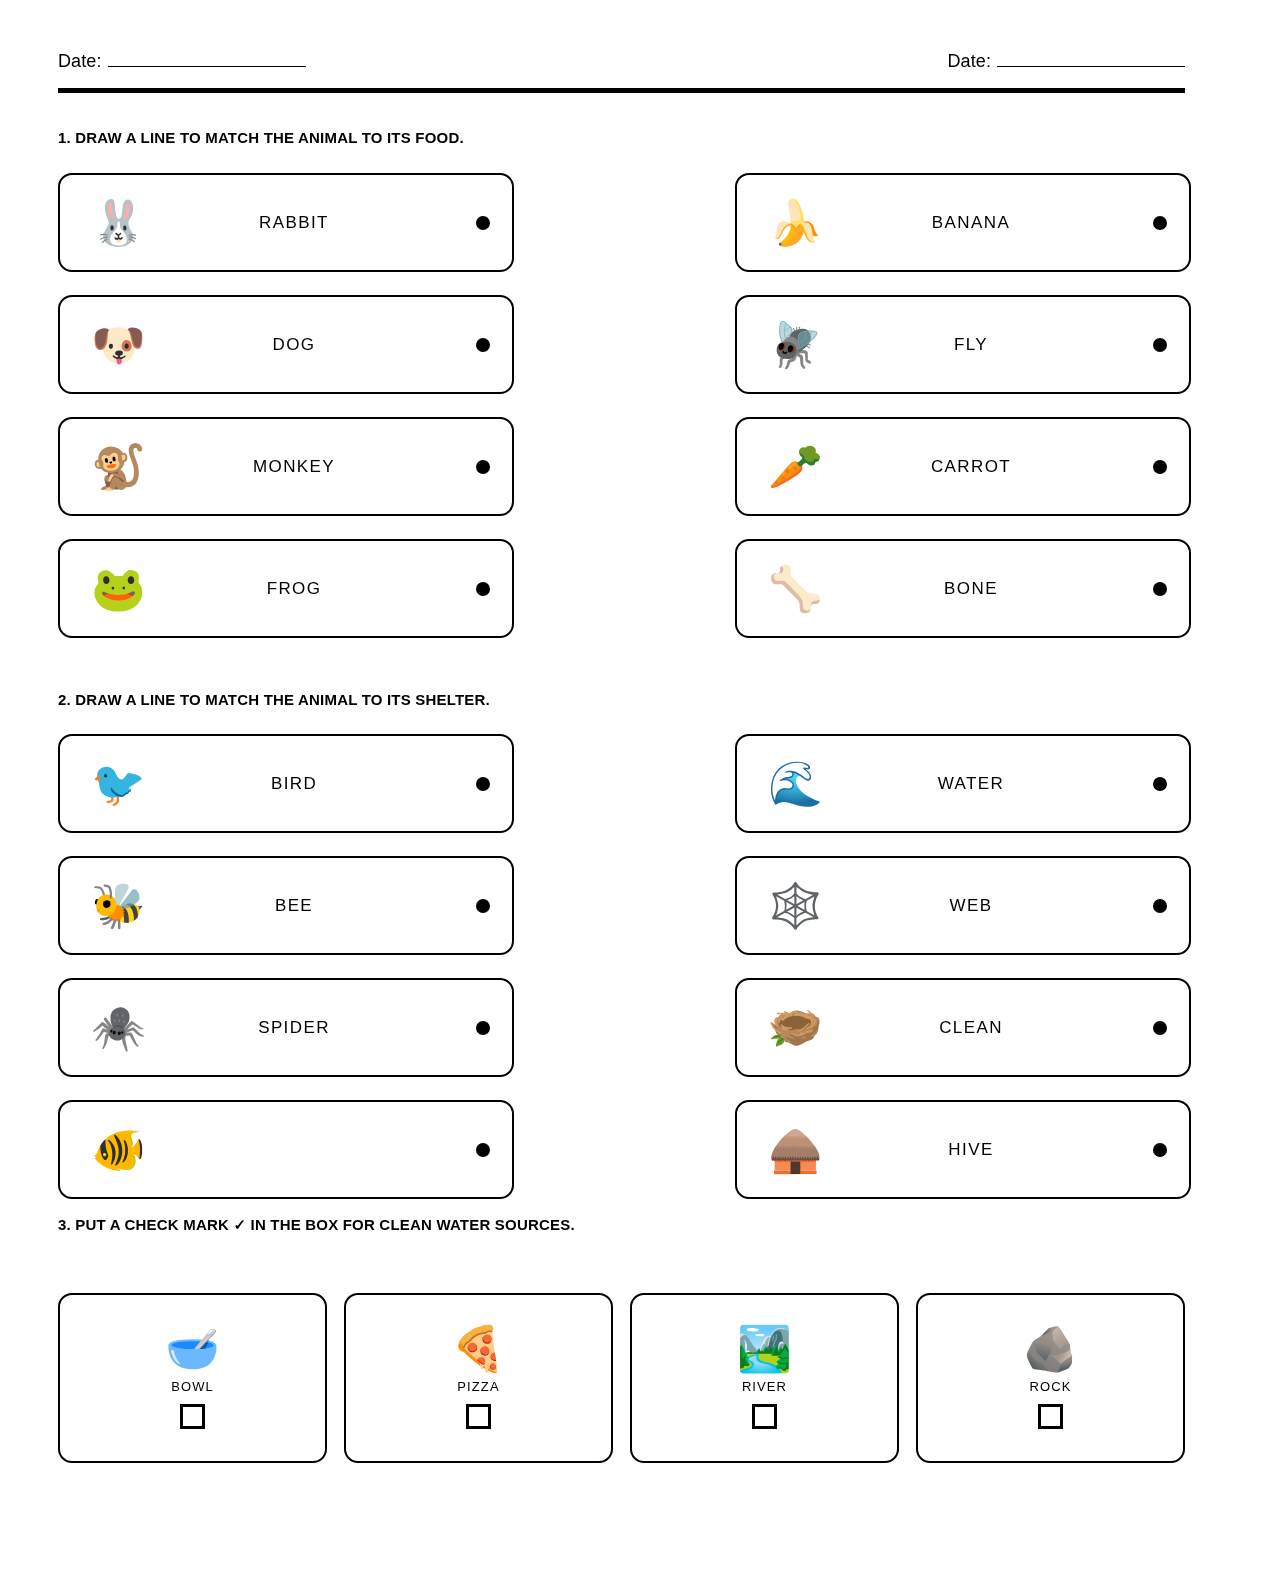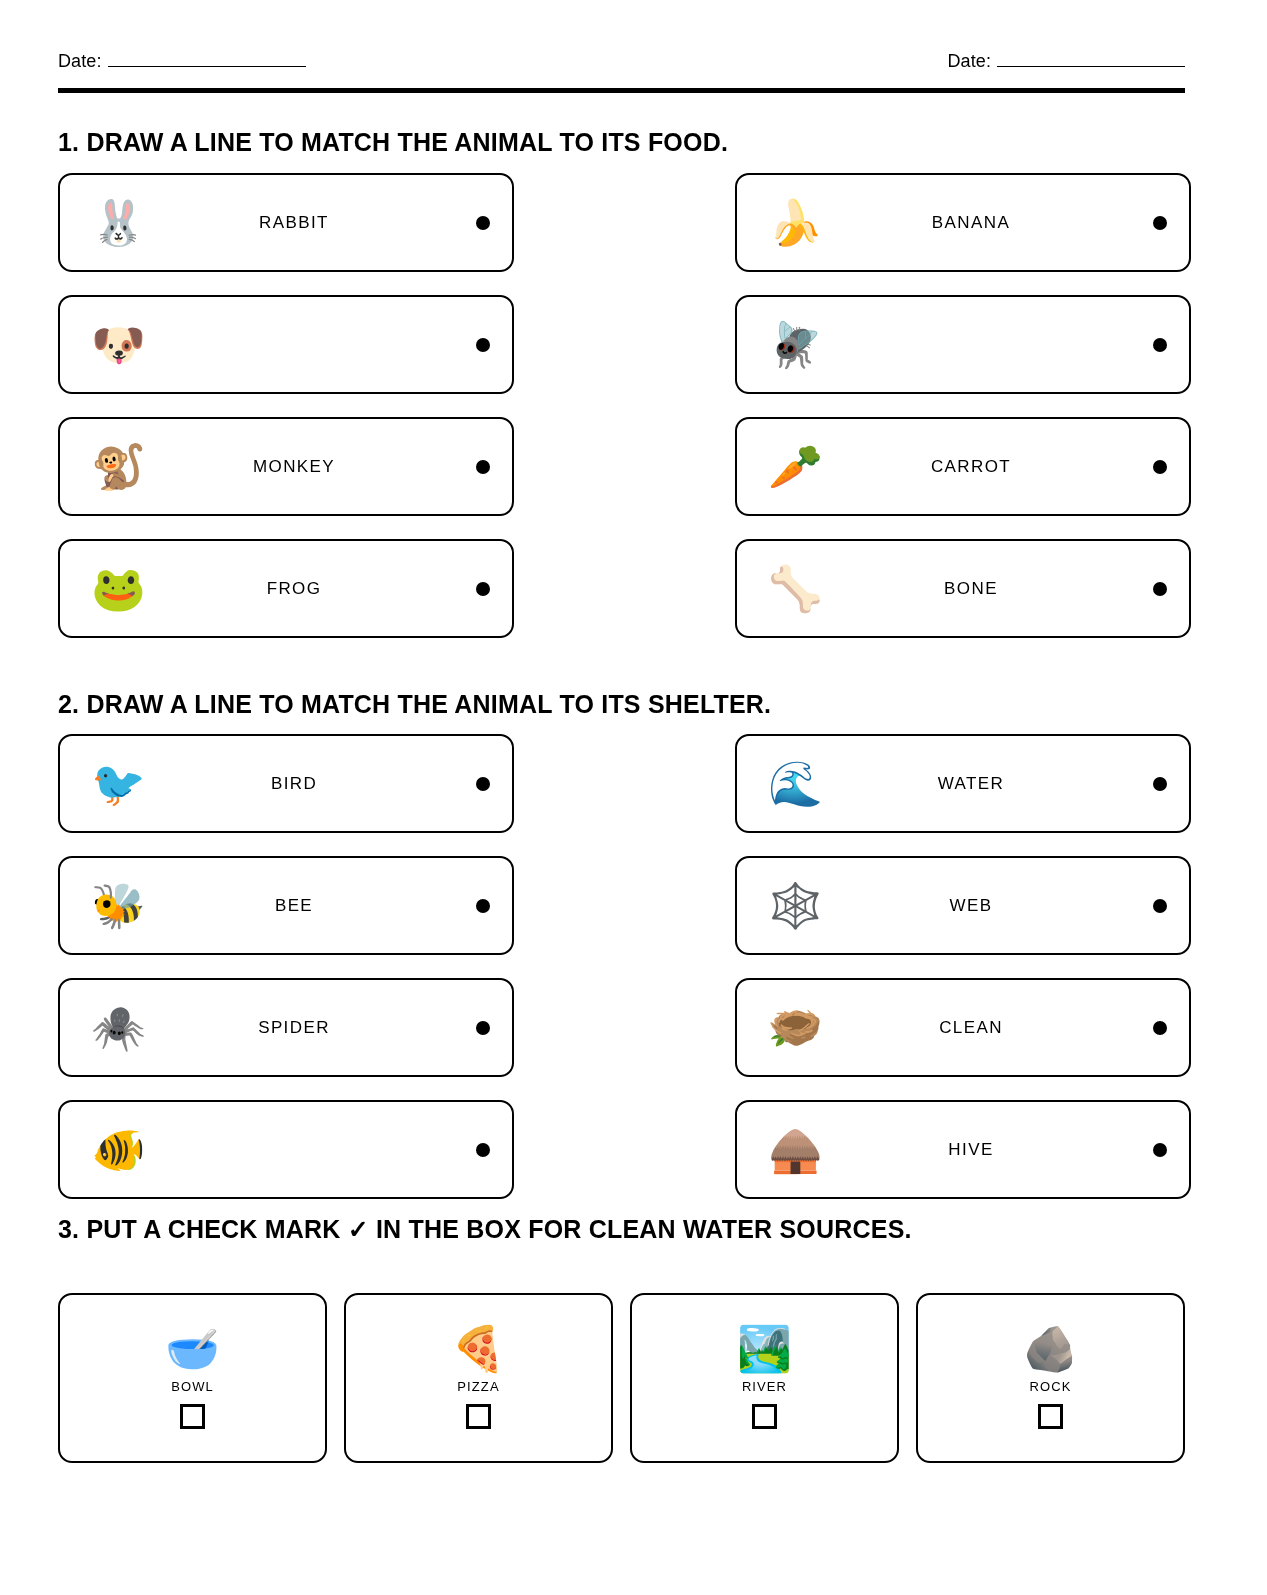--- a/index.html
+++ b/index.html
@@ -62,21 +62,21 @@
     top: 88px;
     width: 1127px;
     height: 5px;
     background: #000;
   }
 
   
   .section-title {
     position: absolute;
     left: 58px;
-    font-size: 25px;
+    font-size: 15px;
     font-weight: bold;
     letter-spacing: 0.2px;
     white-space: nowrap;
     line-height: 1;
   }
   #title-1 { top: 130px; }
   #title-2 { top: 692px; }
   #title-3 { top: 1195px; margin-top: 22px; }
 
   
@@ -208,20 +208,21 @@
     <div class="match-col left">
 
       <div class="match-card">
         <span class="card-emoji">🐰</span>
         <span class="card-label">RABBIT</span>
         <span class="card-dot"></span>
       </div>
 
       <div class="match-card">
         <span class="card-emoji">🐶</span>
+        <span class="card-label">DOG</span>
         <span class="card-dot"></span>
       </div>
 
       <div class="match-card">
         <span class="card-emoji">🐒</span>
         <span class="card-label">MONKEY</span>
         <span class="card-dot"></span>
       </div>
 
       <div class="match-card">
@@ -235,20 +236,21 @@
     <div class="match-col right">
 
       <div class="match-card">
         <span class="card-emoji">🍌</span>
         <span class="card-label">BANANA</span>
         <span class="card-dot"></span>
       </div>
 
       <div class="match-card">
         <span class="card-emoji">🪰</span>
+        <span class="card-label">FLY</span>
         <span class="card-dot"></span>
       </div>
 
       <div class="match-card">
         <span class="card-emoji">🥕</span>
         <span class="card-label">CARROT</span>
         <span class="card-dot"></span>
       </div>
 
       <div class="match-card">

